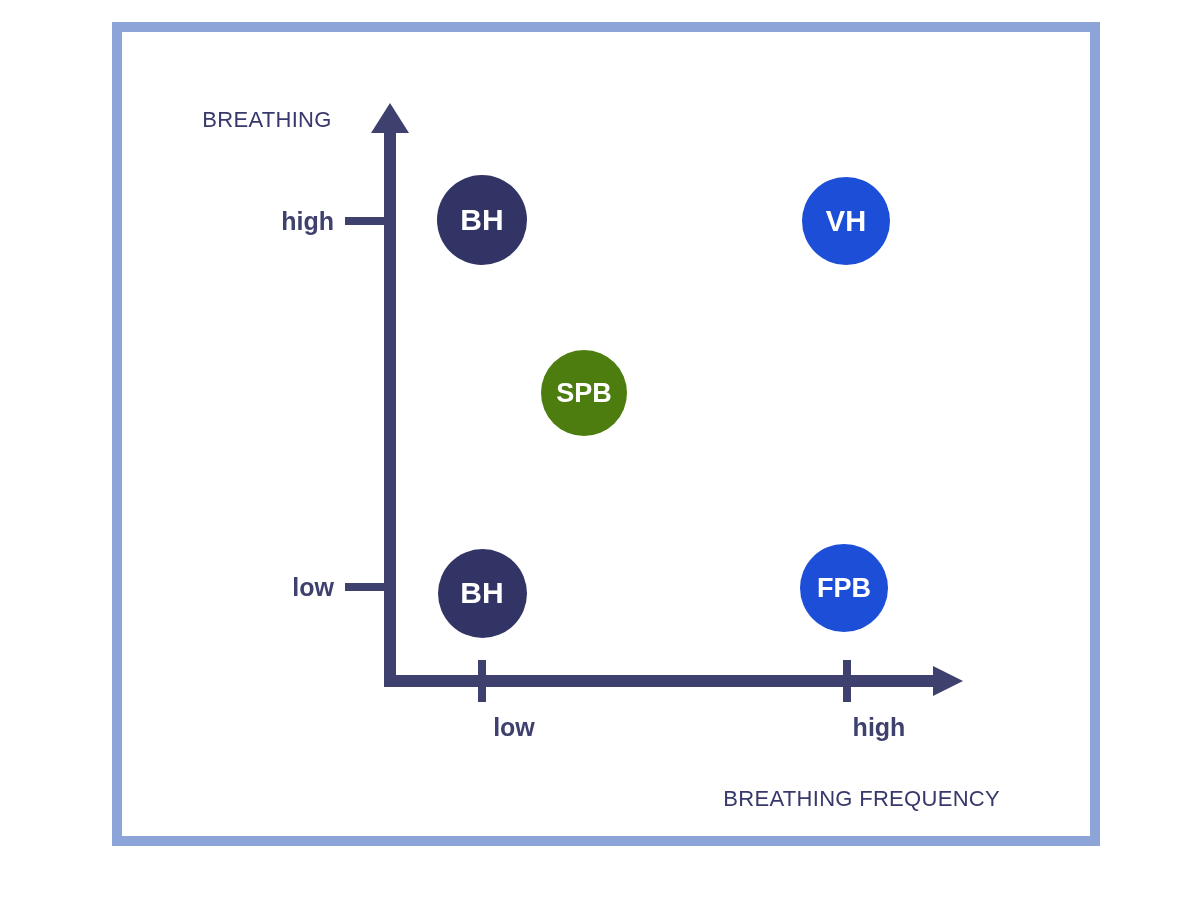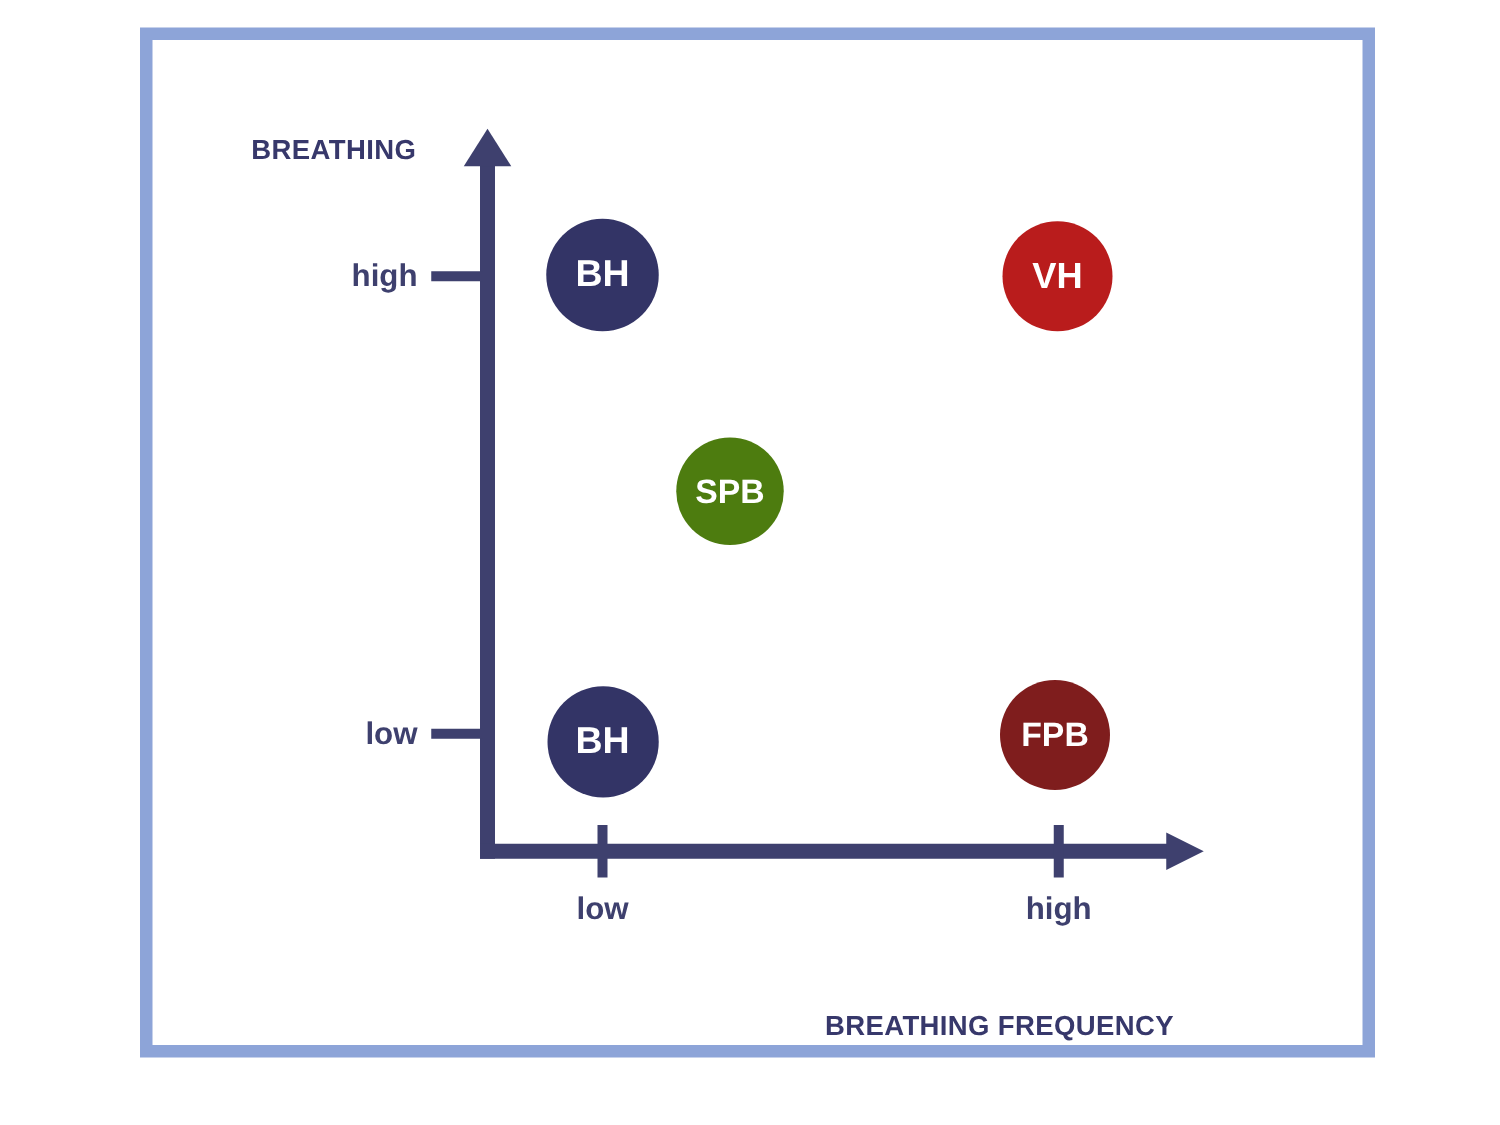--- a/index.html
+++ b/index.html
@@ -106,20 +106,21 @@
   #tick-x-high { left: 843px; }
 
   
   .tick-label {
     position: absolute;
     color: #3e406e;
     font-size: 25px;
     font-weight: bold;
     font-family: "Liberation Sans", sans-serif;
     white-space: nowrap;
+    margin-left: 32px;
   }
   #label-y-high {
     right: 866px;  
     top: 207px;
     text-align: right;
   }
   #label-y-low {
     right: 866px;
     top: 573px;
     text-align: right;
@@ -135,36 +136,36 @@
     top: 713px;
     width: 128px;
     text-align: center;
   }
 
   
   .axis-title {
     position: absolute;
     color: #37386b;
     font-size: 22px;
-    font-weight: bold;
+    font-weight: normal;
     letter-spacing: 0.3px;
     font-family: "Liberation Sans", sans-serif;
   }
   #y-axis-title {
     left: 160px;
     top: 104px;
     width: 214px;
     text-align: center;
     line-height: 31px;
   }
   #x-axis-title {
     left: 660px;
-    top: 808px;
+    top: 786px;
     width: 340px;
-    text-align: left;
+    text-align: right;
   }
 
   
   .bubble {
     position: absolute;
     border-radius: 50%;
     display: flex;
     align-items: center;
     justify-content: center;
     color: #ffffff;
@@ -199,20 +200,20 @@
     <div class="tick-label" id="label-x-low">low</div>
     <div class="tick-label" id="label-x-high">high</div>
 
     <div class="axis-title" id="y-axis-title">
       <div>BREATHING</div>
     </div>
     <div class="axis-title" id="x-axis-title">BREATHING FREQUENCY</div>
 
     <div id="bubble-layer">
         <div class="bubble" style="width: 90px; height: 90px; left: 437px; top: 175px; background: rgb(51, 52, 102); color: rgb(255, 255, 255); font-size: 30px;">BH</div>
-        <div class="bubble" style="width: 88px; height: 88px; left: 802px; top: 177px; background: #b91c1c; color: rgb(255, 255, 255); font-size: 29px;">VH</div>
+        <div class="bubble" style="width: 88px; height: 88px; left: 802px; top: 177px; background: #1d4ed8; color: rgb(255, 255, 255); font-size: 29px;">VH</div>
         <div class="bubble" style="width: 86px; height: 86px; left: 541px; top: 350px; background: #4d7c0f; color: rgb(255, 255, 255); font-size: 27px;">SPB</div>
         <div class="bubble" style="width: 89px; height: 89px; left: 437.5px; top: 548.5px; background: rgb(51, 52, 102); color: rgb(255, 255, 255); font-size: 30px;">BH</div>
-        <div class="bubble" style="width: 88px; height: 88px; left: 800px; top: 544px; background: #7f1d1d; color: rgb(255, 255, 255); font-size: 27px;">FPB</div>
+        <div class="bubble" style="width: 88px; height: 88px; left: 800px; top: 544px; background: #1d4ed8; color: rgb(255, 255, 255); font-size: 27px;">FPB</div>
       </div>
 
   </div>
 </div>
 
 </body></html>

